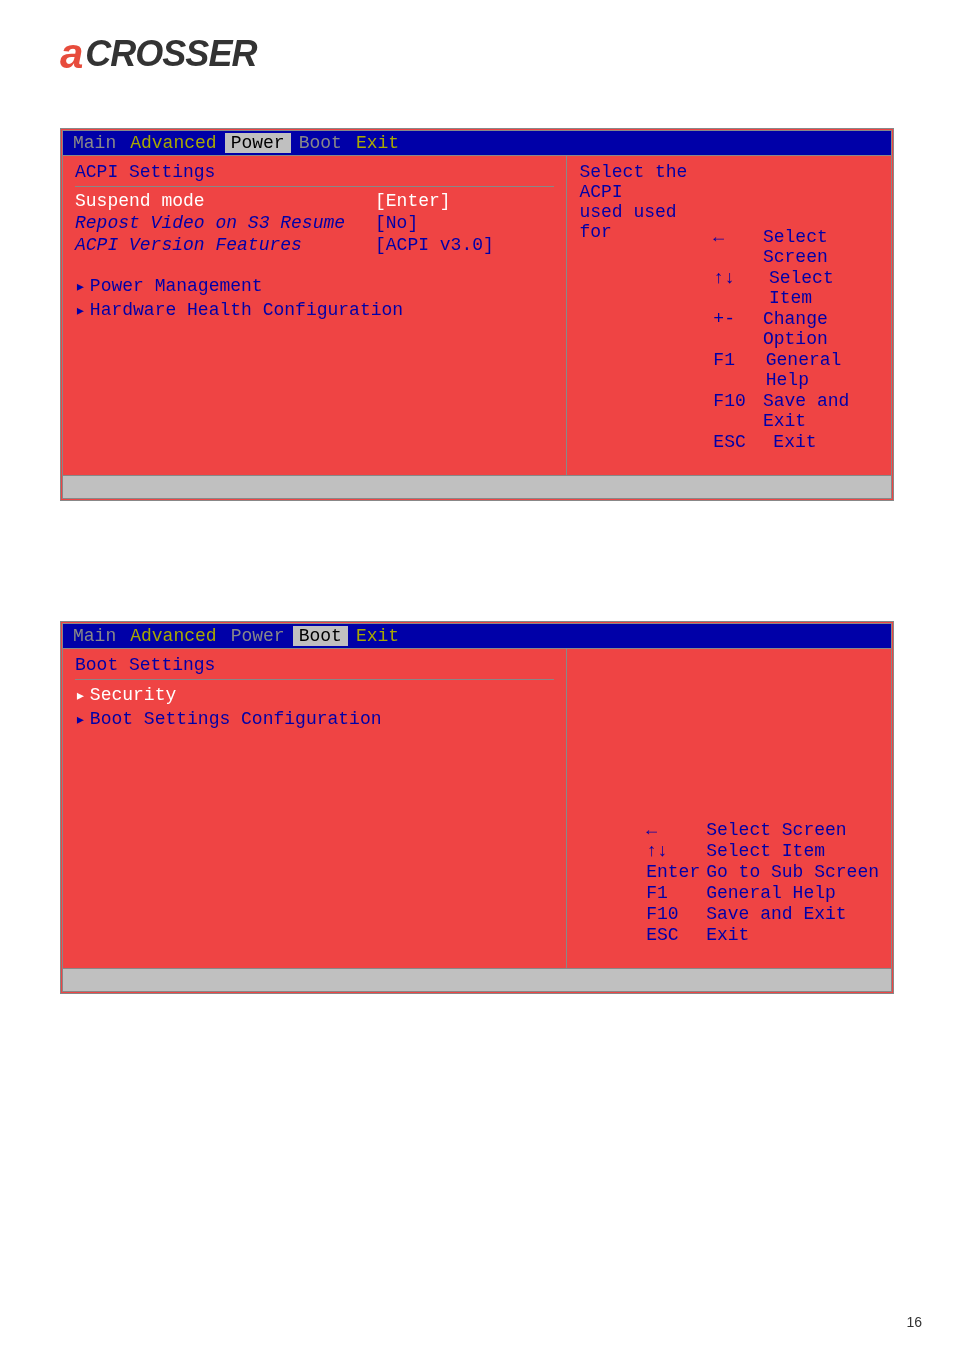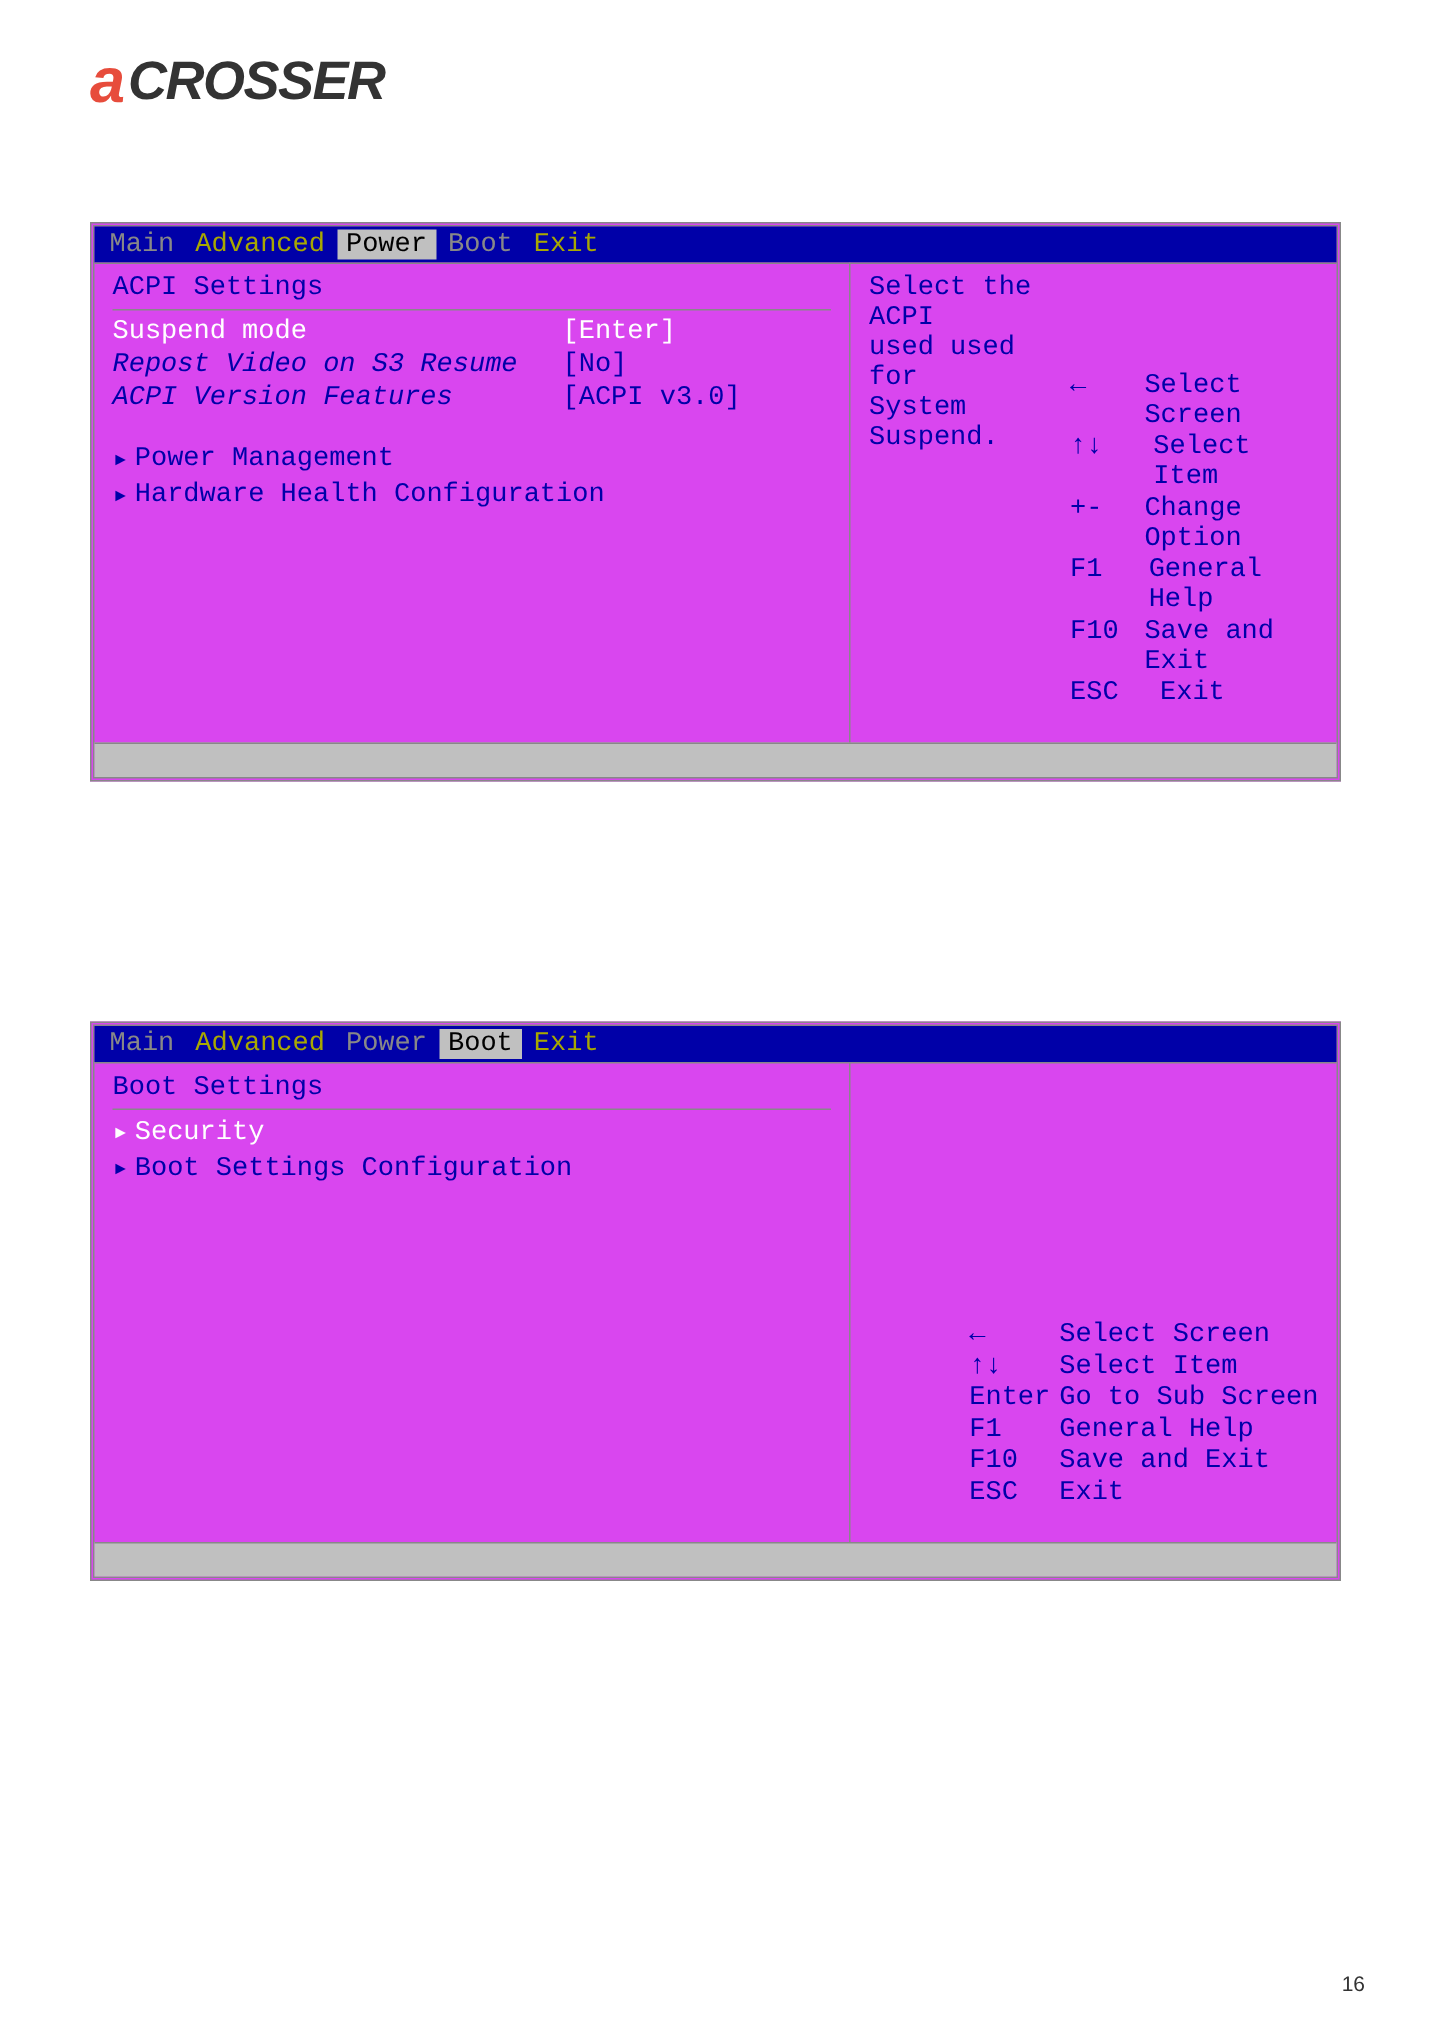--- a/index.html
+++ b/index.html
@@ -26,23 +26,23 @@
       margin-right: 2px;
     }
     .logo-text {
       font-size: 36px;
       font-weight: bold;
       font-style: italic;
       color: #333;
       letter-spacing: -1px;
     }
     .bios-window {
-      margin: 40px 60px;
+      margin: 20px 60px;
       border: 3px double #888;
-      background: #d946ef;
+      background: #ef4444;
       font-family: 'Courier New', monospace;
       font-size: 18px;
     }
     .tabs {
       background: #0000a8;
       display: flex;
       align-items: center;
       padding: 2px 4px;
     }
     .tab {
@@ -136,21 +136,21 @@
       height: 16px;
     }
     .bios-footer {
       background: #c0c0c0;
       height: 22px;
       border-top: 1px solid #888;
     }
     .page-num {
       position: fixed;
       bottom: 20px;
-      right: 44px;
+      right: 32px;
       font-size: 14px;
       color: #333;
       text-align: right;
     }
     .spacer-large {
       height: 80px;
     }
   </style>
 </head>
 <body>
@@ -193,21 +193,20 @@
       </div>
       <div class="submenu-item">
         <span class="arrow">▸</span>
         <span>Hardware Health Configuration</span>
       </div>
     </div>
     <div class="bios-right">
       <div class="help-text">
         <div>Select the ACPI</div>
         <div>used used for</div>
-        <div>System Suspend.</div>
       </div>
       <div class="key-hints">
         <div class="key-row">
             <span class="key-col1">←</span>
             <span>Select Screen</span>
           </div>
         <div class="key-row">
             <span class="key-col1">↑↓</span>
             <span>Select Item</span>
           </div>

